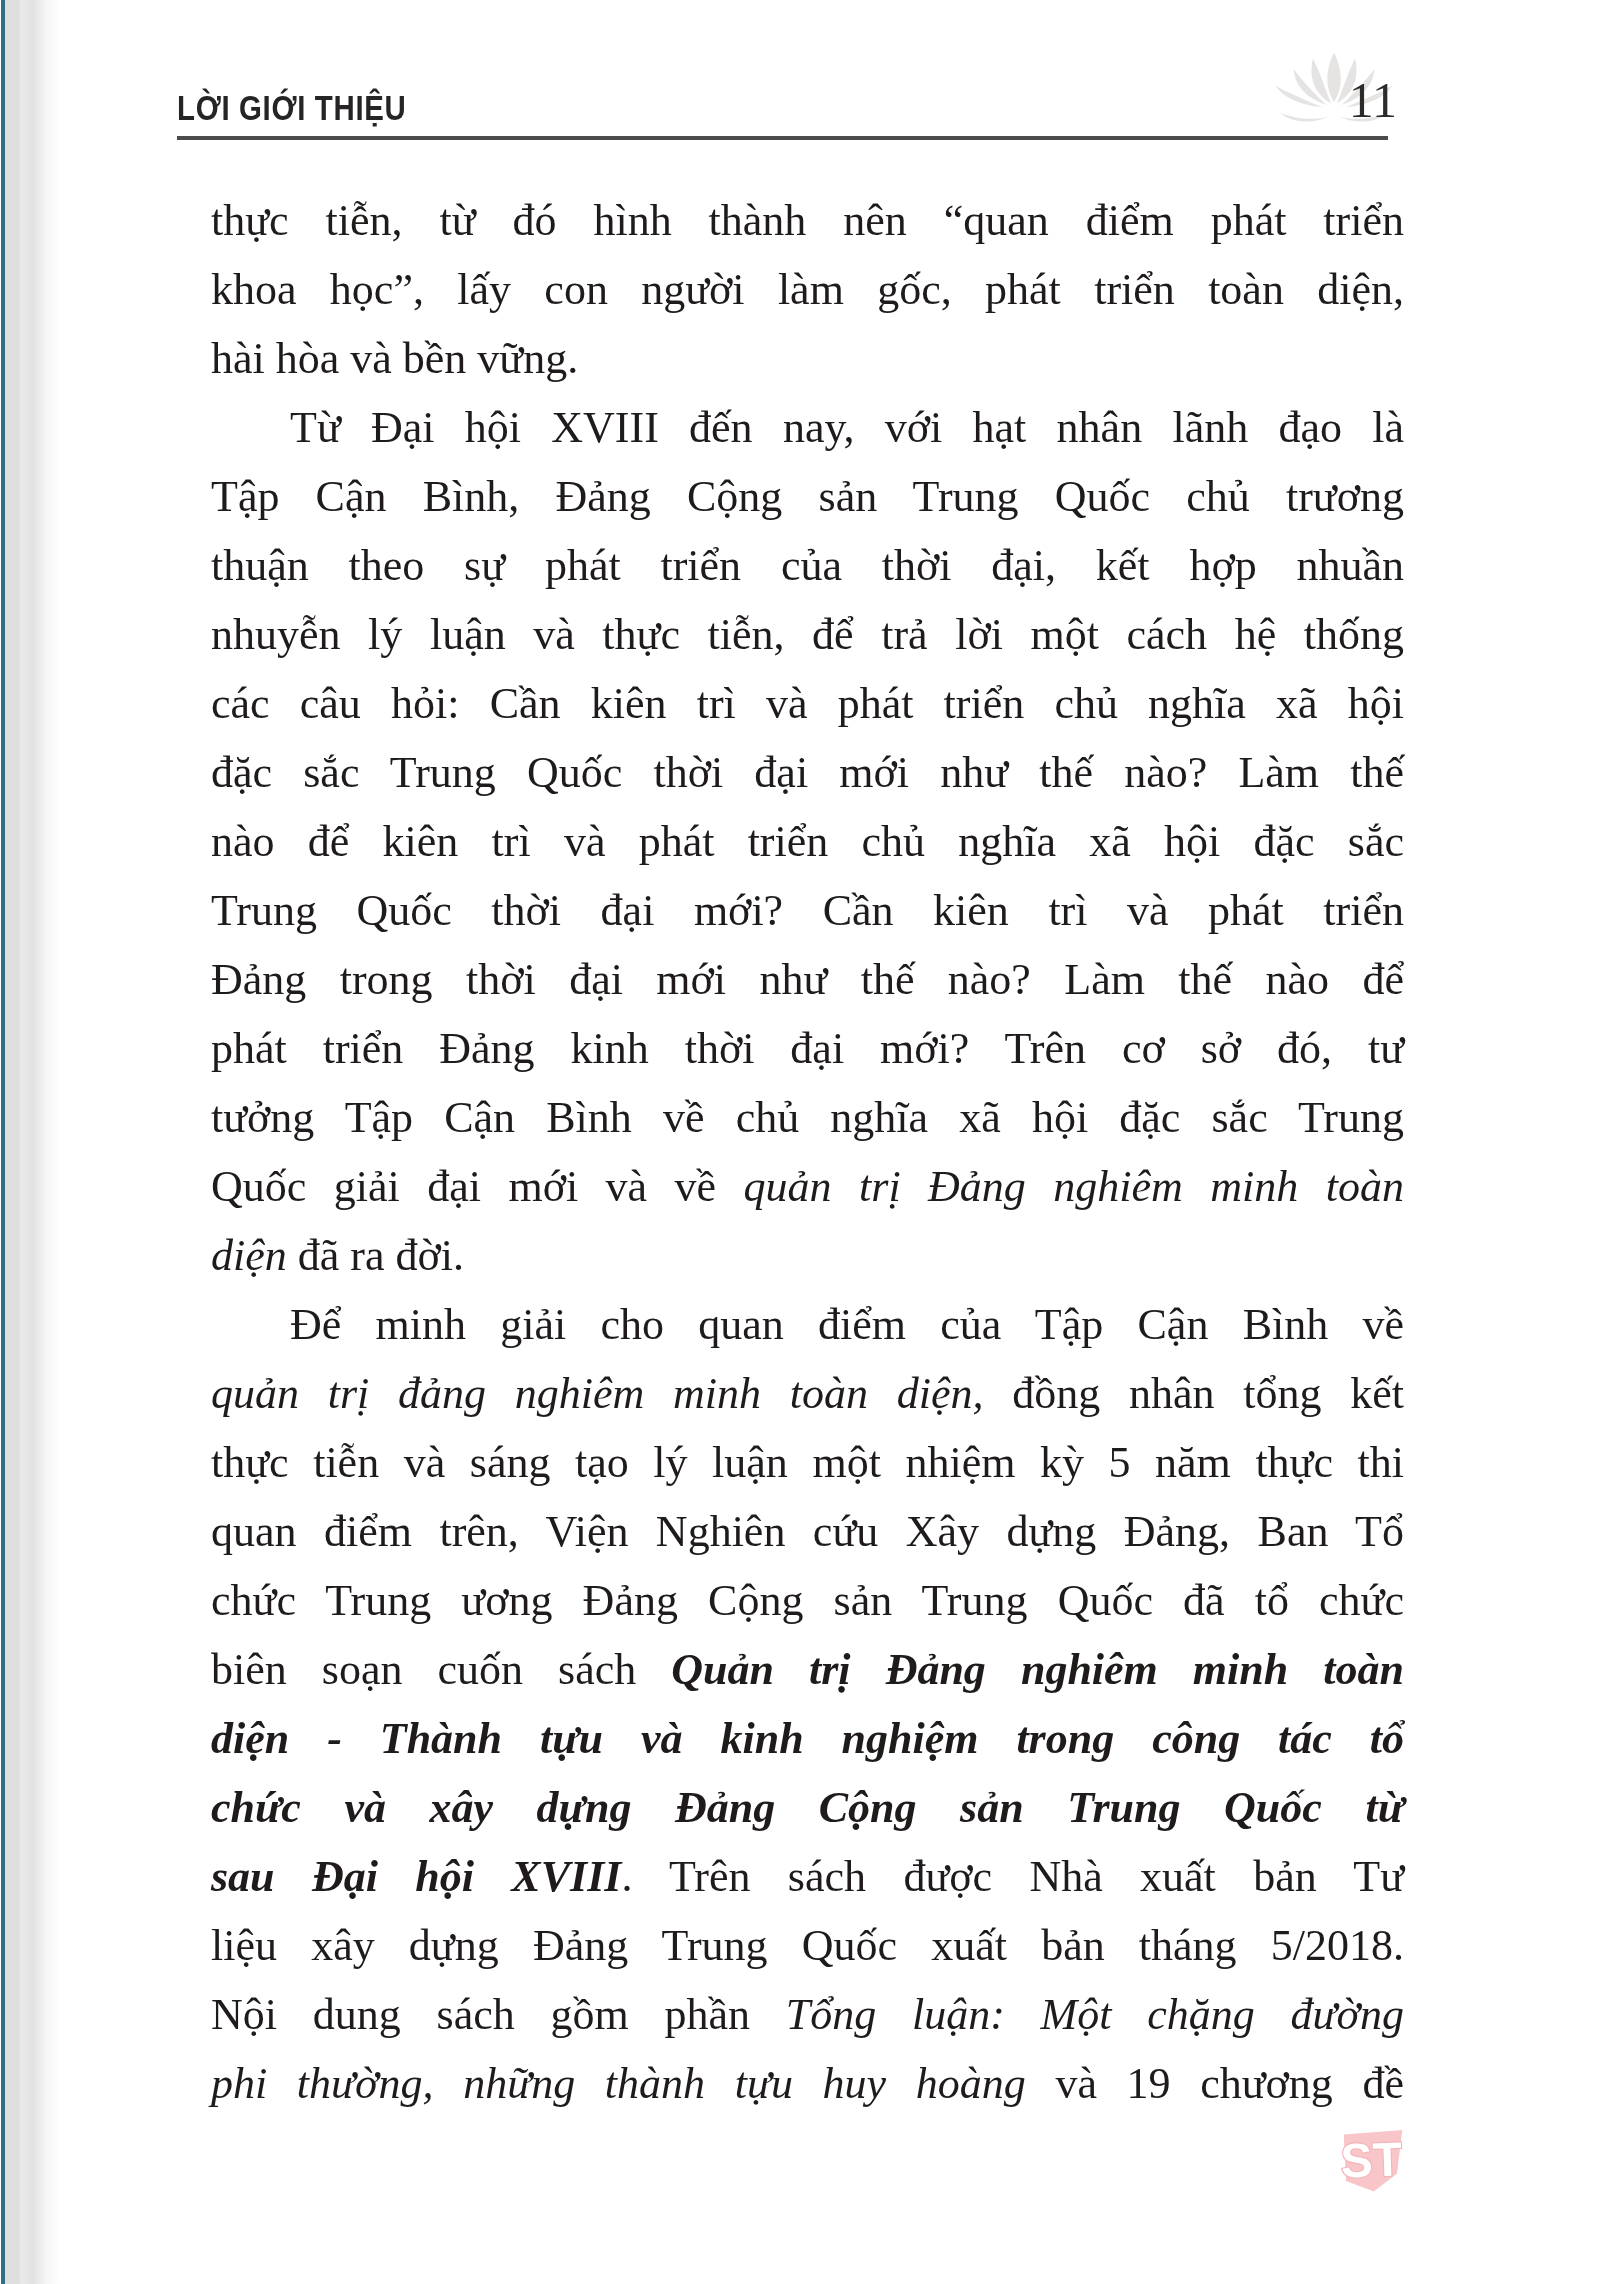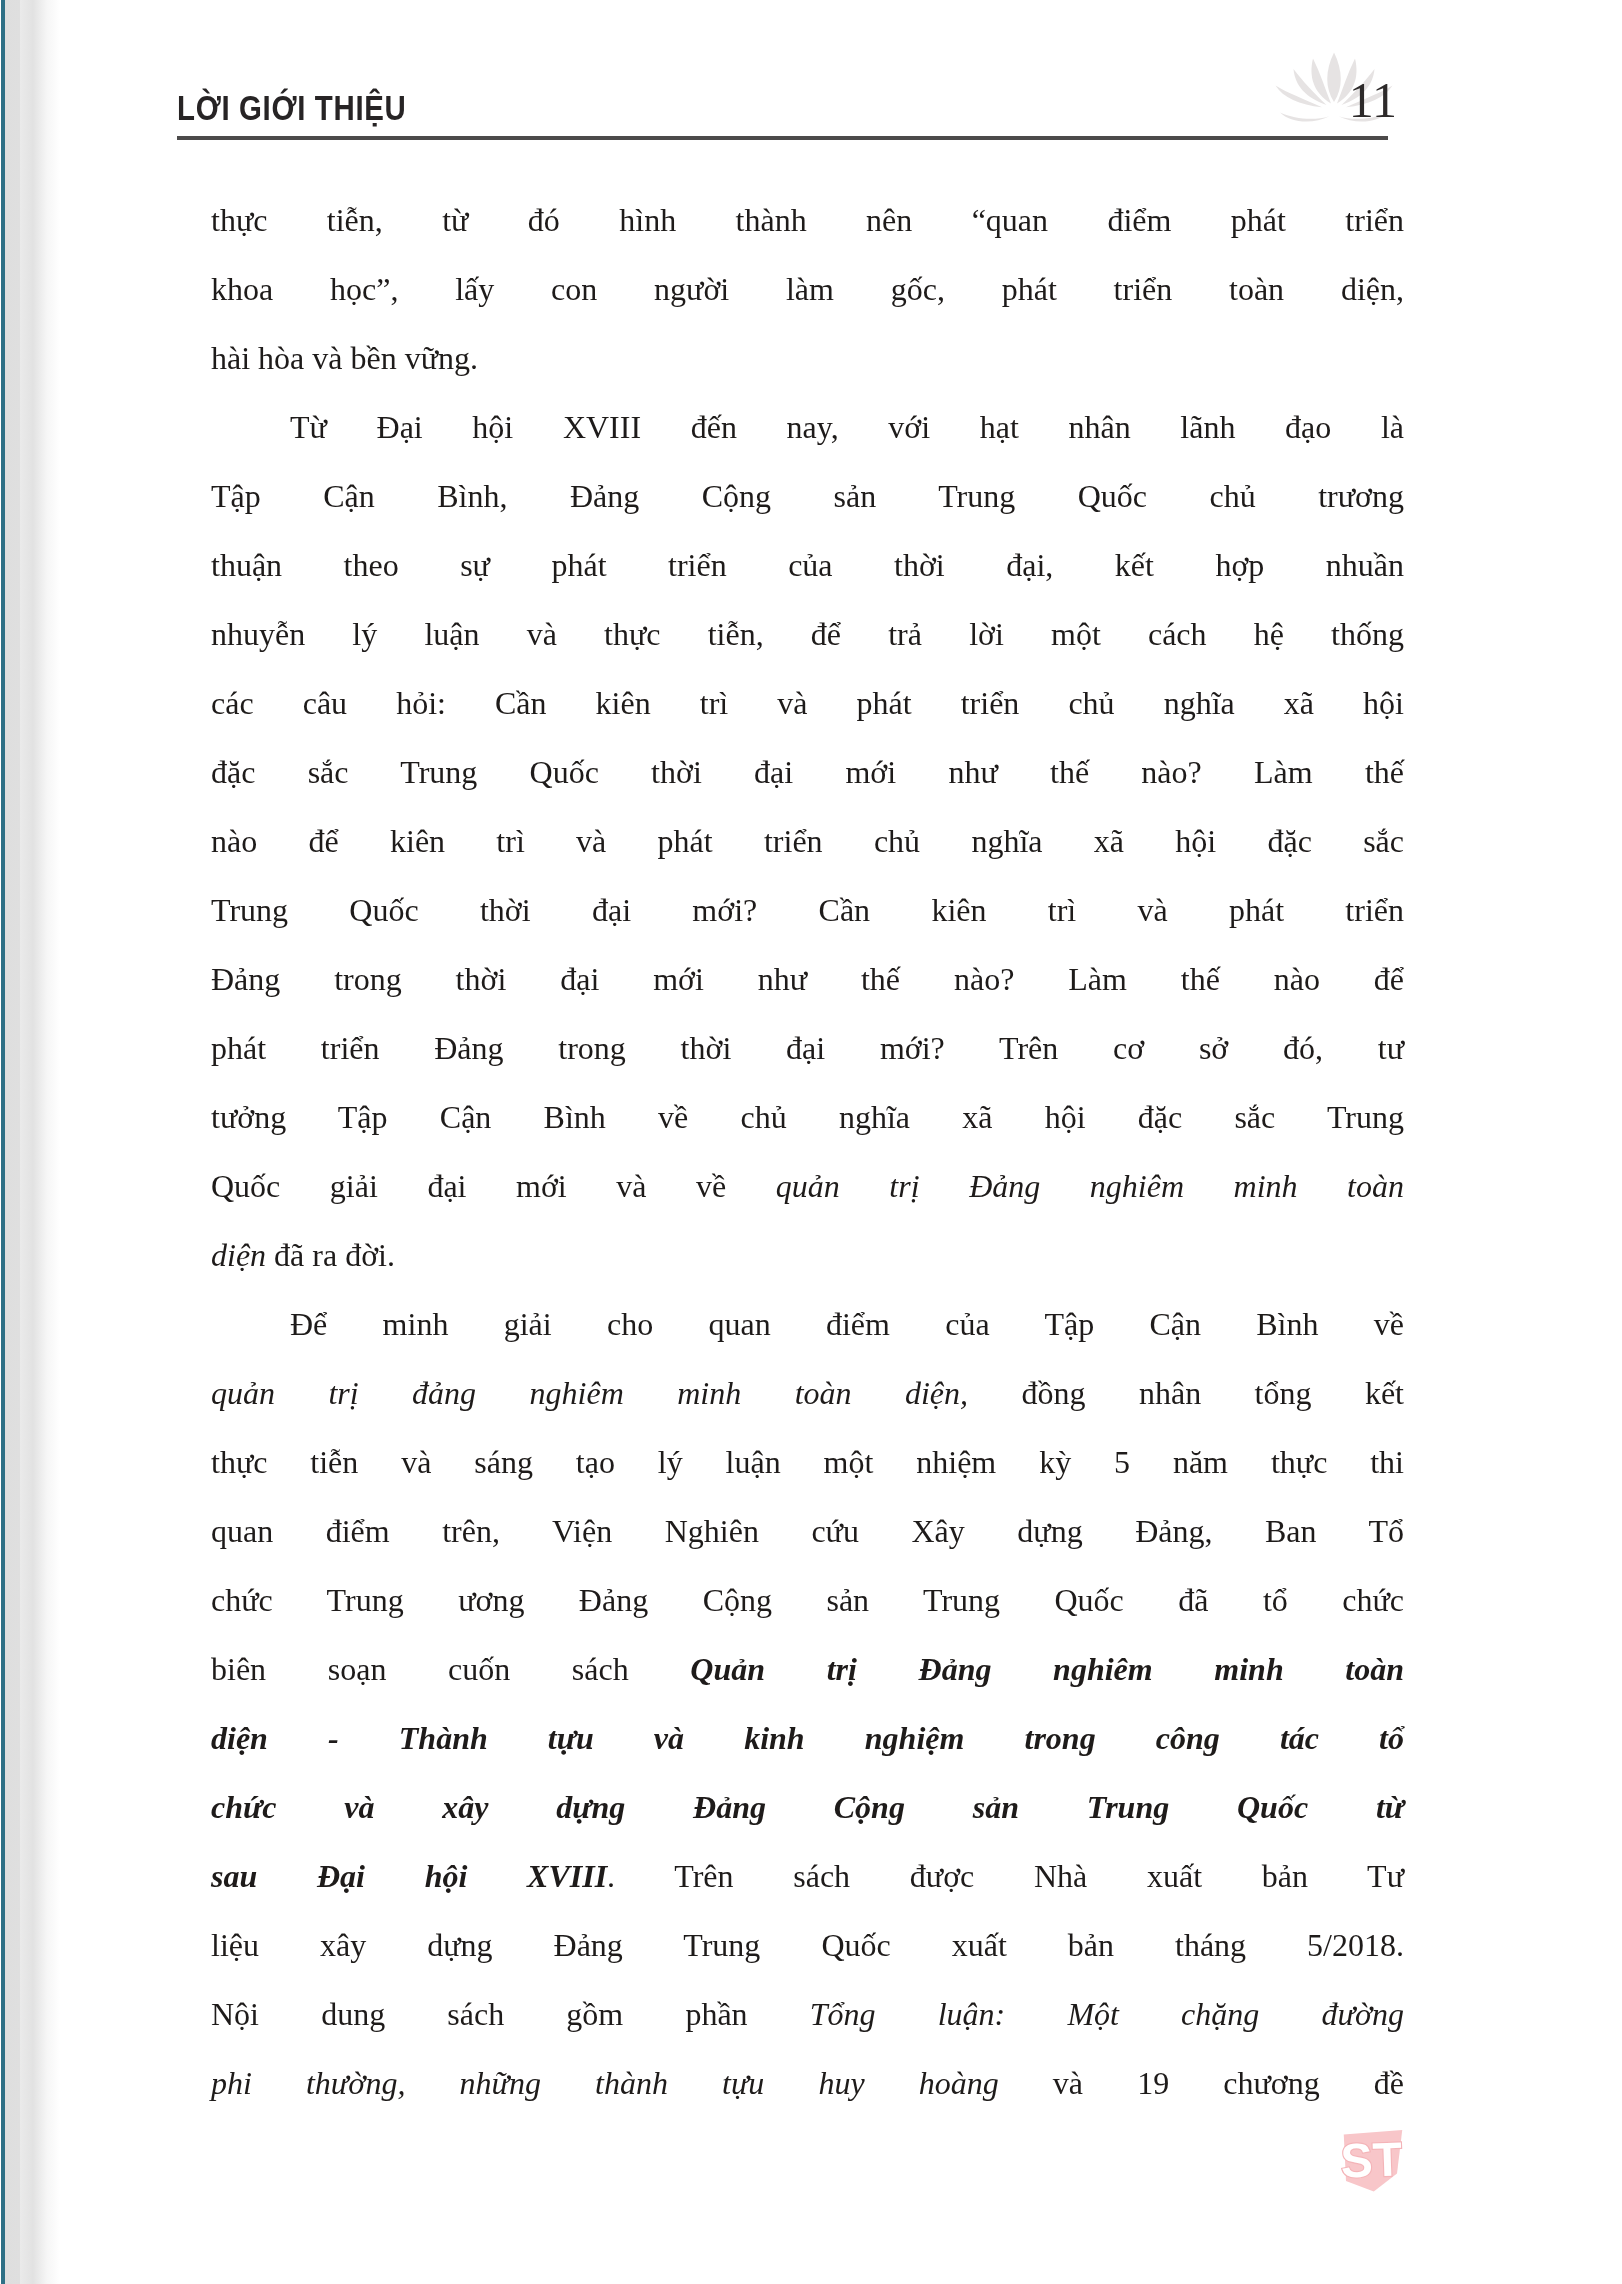--- a/index.html
+++ b/index.html
@@ -55,21 +55,21 @@
     position: absolute;
     left: 0; top: 30px; width: 100%;
     text-align: right;
     font-size: 50px; line-height: 1;
     color: #2d2a2a;
   }
   main {
     position: absolute;
     left: 211px; top: 186px;
     width: 1193px;
-    font-size: 32px;
+    font-size: 44px;
     color: #1e1b1a;
     text-rendering: optimizeLegibility;
     font-family: Liberation Serif, serif;
   }
   .line {
     height: 69px;
     line-height: 69px;
     text-align: justify;
     text-align-last: justify;
     text-justify: inter-word;
@@ -120,21 +120,21 @@
     <div class="line nj"><span>hài hòa và bền vững.</span></div>
     <div class="line ind"><span>Từ Đại hội XVIII đến nay, với hạt nhân lãnh đạo là</span></div>
     <div class="line"><span>Tập Cận Bình, Đảng Cộng sản Trung Quốc chủ trương</span></div>
     <div class="line"><span>thuận theo sự phát triển của thời đại, kết hợp nhuần</span></div>
     <div class="line"><span>nhuyễn lý luận và thực tiễn, để trả lời một cách hệ thống</span></div>
     <div class="line"><span>các câu hỏi: Cần kiên trì và phát triển chủ nghĩa xã hội</span></div>
     <div class="line"><span>đặc sắc Trung Quốc thời đại mới như thế nào? Làm thế</span></div>
     <div class="line"><span>nào để kiên trì và phát triển chủ nghĩa xã hội đặc sắc</span></div>
     <div class="line"><span>Trung Quốc thời đại mới? Cần kiên trì và phát triển</span></div>
     <div class="line"><span>Đảng trong thời đại mới như thế nào? Làm thế nào để</span></div>
-    <div class="line"><span>phát triển Đảng trong thời đại mới? Trên cơ sở đó, tư</span></div>
+    <div class="line"><span>phát triển Đảng kinh thời đại mới? Trên cơ sở đó, tư</span></div>
     <div class="line"><span>tưởng Tập Cận Bình về chủ nghĩa xã hội đặc sắc Trung</span></div>
     <div class="line"><span>Quốc giải đại mới và về </span><span class="it">quản trị Đảng nghiêm minh toàn</span></div>
     <div class="line nj"><span class="it">diện</span><span> đã ra đời.</span></div>
     <div class="line ind"><span>Để minh giải cho quan điểm của Tập Cận Bình về</span></div>
     <div class="line"><span class="it">quản trị đảng nghiêm minh toàn diện,</span><span> đồng nhân tổng kết</span></div>
     <div class="line"><span>thực tiễn và sáng tạo lý luận một nhiệm kỳ 5 năm thực thi</span></div>
     <div class="line"><span>quan điểm trên, Viện Nghiên cứu Xây dựng Đảng, Ban Tổ</span></div>
     <div class="line"><span>chức Trung ương Đảng Cộng sản Trung Quốc đã tổ chức</span></div>
     <div class="line"><span>biên soạn cuốn sách </span><span class="bit">Quản trị Đảng nghiêm minh toàn</span></div>
     <div class="line"><span class="bit">diện - Thành tựu và kinh nghiệm trong công tác tổ</span></div>

